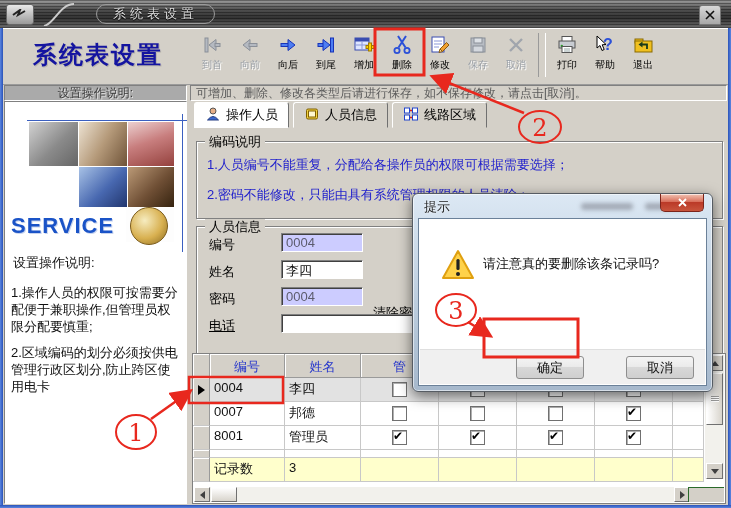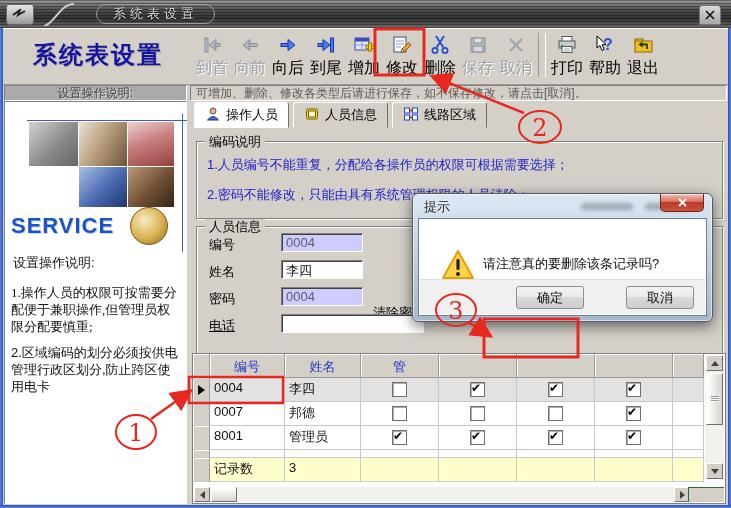--- a/index.html
+++ b/index.html
@@ -27,21 +27,21 @@
 
   
   .toolbar{position:absolute;left:3px;top:28px;width:725px;height:56px;background:#d4d0c8;
     border-bottom:1px solid #9a9a9a;box-shadow:0 1px 0 #fff inset;}
   .big-title{position:absolute;left:6px;top:11px;width:178px;text-align:center;font-size:24px;font-weight:bold;
     color:#1414a0;letter-spacing:2px;text-shadow:1px 1px 0 #b8b4ac;}
   .tb-buttons{position:absolute;left:190px;top:1px;height:54px;display:flex;align-items:flex-start;}
   .tbtn{width:38px;height:52px;display:flex;flex-direction:column;align-items:center;justify-content:flex-start;
     padding-top:3px;box-sizing:border-box;cursor:pointer;}
   .tbtn .ticon{height:26px;display:flex;align-items:center;justify-content:center;}
-  .tbtn .tlabel{font-size:16px;color:#000;white-space:nowrap;}
+  .tbtn .tlabel{font-size:10px;color:#000;white-space:nowrap;}
   .tbtn.disabled .tlabel{color:#9aa0a8;text-shadow:1px 1px 0 #fff;}
   .tb-sep{width:6px;height:44px;margin-top:4px;border-left:1px solid #9a9a9a;border-right:1px solid #fff;margin-left:3px;margin-right:2px;}
 
   
   .sb-header{position:absolute;left:4px;top:85px;width:183px;height:16px;background:#aaa;
     border:1px solid;border-color:#808080 #fff #fff #808080;box-sizing:border-box;
     text-align:center;font-size:12px;color:#3c3c3c;text-shadow:1px 1px 0 #e0e0e0;line-height:14px;}
   .instruction{position:absolute;left:190px;top:85px;width:537px;height:16px;background:#d4d0c8;
     border:1px solid;border-color:#808080 #fff #fff #808080;box-sizing:border-box;
     font-size:12px;color:#5a5a5a;line-height:14px;padding-left:5px;white-space:nowrap;overflow:hidden;}
@@ -58,21 +58,21 @@
   .ph-cloth{left:101px;top:53px;width:46px;height:40px;background:linear-gradient(135deg,#bb9a77,#6f4f35 55%,#35230f);}
   .ph-watchbg{left:99px;top:94px;width:48px;height:34px;background:#fdfdfd;}
   .ph-watch{left:103px;top:93px;width:36px;height:36px;border-radius:50%;
     background:radial-gradient(circle at 38% 35%,#f6ecc0,#d8b050 55%,#8a6a20);border:1px solid #7a5a18;}
   .crop-h{position:absolute;left:0;top:6px;width:160px;height:1px;background:#3a5fc0;}
   .crop-v{position:absolute;left:155px;top:0;width:1px;height:138px;background:#3a5fc0;}
   .brand{position:absolute;left:6px;top:111px;font-size:22px;font-weight:bold;color:#1a53c7;letter-spacing:1px;
     text-shadow:1px 1px 0 #c8d4ee;}
   .sb-caption{position:absolute;left:8px;top:152px;font-size:13px;color:#111;}
   .sb-note{position:absolute;left:6px;width:172px;font-size:13px;color:#111;line-height:17px;}
-  .sb-note1{top:182px;font-family:Liberation Serif, serif;}
+  .sb-note1{top:182px;}
   .sb-note2{top:242px;}
 
   
   .main{position:absolute;left:190px;top:101px;width:537px;height:403px;background:#d4d0c8;}
 
   .tabs{position:absolute;left:4px;top:1px;height:25px;display:flex;}
   .tab{height:24px;display:flex;align-items:center;gap:5px;padding:0 10px;font-size:13px;color:#000;
     border:1px solid;border-color:#fff #707070 #d4d0c8 #fff;border-radius:3px 3px 0 0;background:#d4d0c8;
     margin-right:4px;cursor:pointer;}
   .tab.active{background:#fff;border-bottom-color:#fff;}
@@ -132,21 +132,21 @@
 
   .hscroll{position:absolute;left:1px;bottom:1px;width:496px;height:15px;background:#f2f1ec;}
   .hs-btn{position:absolute;top:0px;width:16px;height:15px;background:#d4d0c8;border:1px solid;
     border-color:#fff #707070 #707070 #fff;box-sizing:border-box;display:flex;align-items:center;justify-content:center;}
   .hs-left{left:0;} .hs-right{right:0;}
   .hs-thumb{position:absolute;left:17px;top:0;width:26px;height:15px;background:linear-gradient(#fff,#d8d4cc);
     border:1px solid;border-color:#fff #707070 #707070 #fff;box-sizing:border-box;}
   .grid-corner{position:absolute;right:1px;bottom:1px;width:36px;height:15px;background:#d4d0c8;border-left:1px solid #2a6a2a;border-top:1px solid #2a6a2a;box-sizing:border-box;}
 
   
-  .dialog{position:absolute;left:412px;top:193px;width:301px;height:129px;z-index:30;
+  .dialog{position:absolute;left:412px;top:193px;width:301px;height:199px;z-index:30;
     border:1px solid #565c63;border-radius:6px;box-sizing:border-box;
     background:linear-gradient(#dce8f4,#b4c6d8 70%,#a6b8cc);
     box-shadow:0 4px 14px rgba(0,0,0,.55),0 0 0 1px rgba(255,255,255,.55) inset;}
   .dlg-title{position:absolute;left:11px;top:4px;font-size:13px;color:#1a1a1a;text-shadow:0 0 3px #fff;}
   .dlg-blur1,.dlg-blur2{position:absolute;top:9px;height:7px;background:rgba(80,80,90,.38);filter:blur(2px);border-radius:3px;}
   .dlg-blur1{left:168px;width:52px;}
   .dlg-blur2{left:232px;width:44px;}
   .dlg-close{position:absolute;right:8px;top:0px;width:44px;height:18px;border-radius:0 0 5px 5px;
     background:linear-gradient(#f2c4b4,#d9705c 45%,#bb3a28 50%,#c8543c);
     border:1px solid #7c241a;border-top:none;box-sizing:border-box;cursor:pointer;
@@ -242,37 +242,37 @@
               <path d="M3 11 h14 M10 7.5 v8.5" stroke="#8a97d8" stroke-width="1"></path>
               <rect x="14" y="11.5" width="8" height="3" fill="#ffd400" stroke="#a07800"></rect>
               <rect x="16.5" y="9" width="3" height="8" fill="#ffd400" stroke="#a07800"></rect>
             </svg>
         </span>
           <span class="tlabel">增加</span>
       </div>
       <div class="tbtn">
         <span class="ticon">
           <svg width="24" height="22" viewBox="0 0 24 22">
+              <path d="M8 2 L15.5 13.5 M16 2 L8.5 13.5" stroke="#2b50d8" stroke-width="2"></path>
+              <circle cx="7" cy="16.5" r="2.6" fill="none" stroke="#2b50d8" stroke-width="1.8"></circle>
+              <circle cx="17" cy="16.5" r="2.6" fill="none" stroke="#2b50d8" stroke-width="1.8"></circle>
+            </svg>
+        </span>
+          <span class="tlabel">删除</span>
+      </div>
+      <div class="tbtn">
+        <span class="ticon">
+          <svg width="24" height="22" viewBox="0 0 24 22">
               <rect x="4" y="3" width="12" height="15" fill="#fff" stroke="#3a4db0"></rect>
               <path d="M6 7 h8 M6 10 h8 M6 13 h5" stroke="#8a97d8" stroke-width="1"></path>
               <polygon points="12,15 18.5,8.5 21,11 14.5,17.5" fill="#f0a030" stroke="#8a5a10"></polygon>
               <polygon points="11,18.5 12,15 14.5,17.5" fill="#ffe0a0" stroke="#8a5a10"></polygon>
             </svg>
         </span>
           <span class="tlabel">修改</span>
-      </div>
-      <div class="tbtn">
-        <span class="ticon">
-          <svg width="24" height="22" viewBox="0 0 24 22">
-              <path d="M8 2 L15.5 13.5 M16 2 L8.5 13.5" stroke="#2b50d8" stroke-width="2"></path>
-              <circle cx="7" cy="16.5" r="2.6" fill="none" stroke="#2b50d8" stroke-width="1.8"></circle>
-              <circle cx="17" cy="16.5" r="2.6" fill="none" stroke="#2b50d8" stroke-width="1.8"></circle>
-            </svg>
-        </span>
-          <span class="tlabel">删除</span>
       </div>
       <div class="tbtn disabled">
         <span class="ticon">
           <svg width="24" height="22" viewBox="0 0 24 22">
               <rect x="5" y="4" width="14" height="14" fill="#b8bdc4" stroke="#8a8f98"></rect>
               <rect x="8" y="4" width="8" height="5" fill="#dde1e6" stroke="#8a8f98"></rect>
               <rect x="7" y="12" width="10" height="6" fill="#d4d8de" stroke="#8a8f98"></rect>
             </svg>
         </span>
           <span class="tlabel">保存</span>

